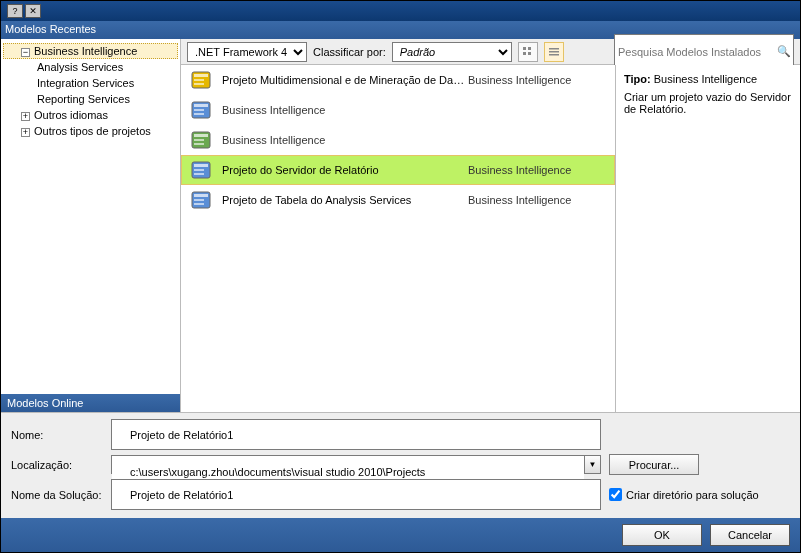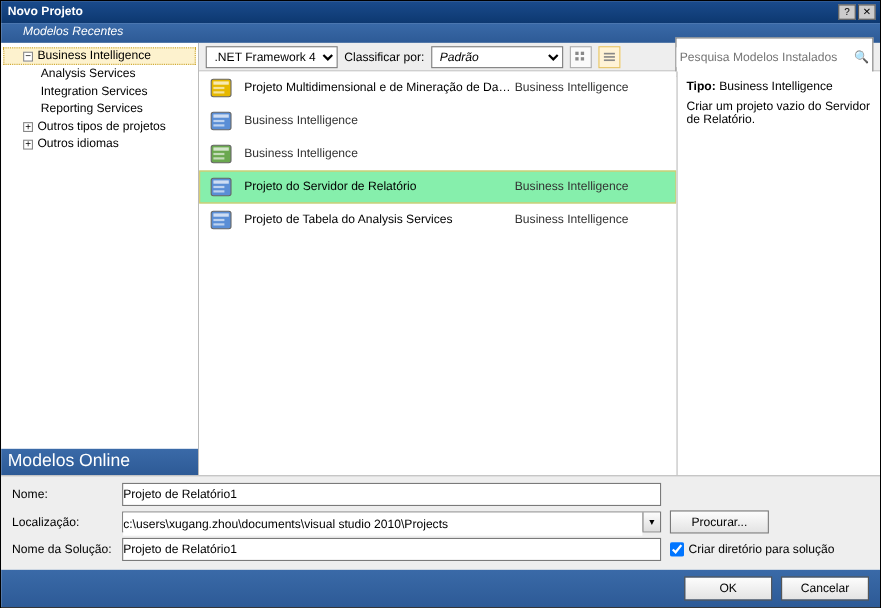--- a/index.html
+++ b/index.html
@@ -3,93 +3,92 @@
 <meta charset="utf-8">
 <style>
 * { box-sizing: border-box; margin: 0; padding: 0; font-family: "Segoe UI", Tahoma, sans-serif; font-size: 11px; }
 body { background: #fff; width: 801px; height: 553px; overflow: hidden; border: 1px solid #000; display: flex; flex-direction: column; }
 
 .titlebar { background: linear-gradient(#1a4b8c, #0d3870); color: #fff; height: 20px; display: flex; align-items: center; padding: 0 4px; }
 .titlebar .title { flex: 1; font-weight: bold; padding-left: 2px; }
 .titlebar .winbtn { width: 16px; height: 14px; background: #ccc; border: 1px solid #555; margin-left: 2px; display: flex; align-items: center; justify-content: center; font-size: 9px; color: #000; cursor: pointer; }
 
 .header-strip { background: linear-gradient(#3a6aa8, #2d5a96); height: 18px; display: flex; }
-.cat-label { color: #fff; padding: 2px 20px; font-size: 11px; font-style: italic; }
+.cat-label { color: #fff; padding: 2px 4px; font-size: 11px; }
 
 .toolbar { background: #eee; border-bottom: 1px solid #bbb; height: 26px; display: flex; align-items: center; padding: 0 6px; gap: 6px; margin-left: 180px; }
 .toolbar select, .toolbar input { font-size: 11px; height: 20px; border: 1px solid #7a7a7a; background: #fff; padding: 0 3px; }
 .fw-select { width: 120px; }
 .sort-select { width: 120px; font-style: italic; }
 .viewbtn { width: 20px; height: 20px; border: 1px solid #aaa; background: #fafafa; cursor: pointer; display: inline-flex; align-items: center; justify-content: center; }
 .viewbtn.active { border-color: #e5c365; background: #fff3d6; }
 .search-wrap { margin-left: auto; display: flex; align-items: center; border: 1px solid #7a7a7a; background: #fff; width: 180px; height: 36px; }
 .search-wrap input { border: none; flex: 1; outline: none; color:#888; height:18px; }
 .search-wrap .mag { width: 18px; text-align: center; color: #2a5aa0; }
 
 .content { flex: 1; display: flex; min-height: 0; }
 
 .sidebar { width: 180px; background: #fff; border-right: 1px solid #bbb; display: flex; flex-direction: column; }
 .tree { padding: 4px 2px; flex: 1; }
 .tree-head { font-weight: bold; padding: 3px 4px 3px 6px; }
 .tree-item { padding: 2px 4px 2px 18px; cursor: pointer; white-space: nowrap; }
 .tree-item.sel { background: #fdf2ce; border: 1px dotted #c9a227; padding: 1px 3px 1px 17px; }
 .tree-sub { padding: 2px 4px 2px 34px; cursor: pointer; }
 .expander { display:inline-block; width:9px; height:9px; border:1px solid #888; line-height:7px; text-align:center; font-size:9px; margin-right:4px; background:#fff; color:#000; }
-.side-bottom { background: linear-gradient(#3a6aa8,#2d5a96); color:#fff; padding:3px 6px; font-size:16px; }
+.side-bottom { background: linear-gradient(#3a6aa8,#2d5a96); color:#fff; padding:3px 6px; font-size:11px; }
 
 .main { flex: 1; display: flex; min-height: 0; }
 .template-list { flex: 1; overflow: auto; background: #fff; }
 .trow { display: flex; align-items: center; height: 30px; padding: 0 6px; cursor: pointer; border:1px solid transparent; }
-.trow.sel { background: #86efac; border-color:#e5c365; }
+.trow.sel { background: #bef264; border-color:#e5c365; }
 .ticon { width: 28px; height: 24px; margin-right: 6px; display:flex; align-items:center; justify-content:center; }
 .tname { flex: 1; white-space: nowrap; overflow: hidden; text-overflow: ellipsis; }
 .tcat { width: 140px; color: #333; }
 
 .desc-pane { width: 185px; border-left: 1px solid #bbb; padding: 8px; background: #fff; }
 .desc-pane .lbl { font-weight: bold; display:inline; }
 
 .bottom { border-top: 1px solid #bbb; background: #eee; padding: 6px 10px 4px 10px; }
 .brow { display: flex; align-items: center; margin-bottom: 4px; gap: 8px; }
 .brow label { width: 92px; }
-.brow input[type=text] { flex: 1; height: 21px; border: 1px solid #7a7a7a; padding: 0 0; background:#fff; }
+.brow input[type=text] { flex: 1; height: 31px; border: 1px solid #7a7a7a; padding: 0 18px; background:#fff; }
 .browse-btn { width: 90px; height: 21px; border: 1px solid #7a7a7a; background: linear-gradient(#fdfdfd,#e3e3e3); cursor:pointer; }
 .chk { display: flex; align-items: center; gap: 4px; font-size:11px; }
 .footer { background: linear-gradient(#3a6aa8,#2d5a96); padding: 6px 10px; display: flex; justify-content: flex-end; gap: 8px; }
 .footer button { width: 80px; height: 22px; border: 1px solid #555; background: linear-gradient(#fdfdfd,#e3e3e3); cursor:pointer; }
 
 svg { display:block; }
 </style>
 </head>
 <body>
 
 <div class="titlebar">
-  <span class="title">Novo Projeto</span>
   <div class="winbtn">?</div>
   <div class="winbtn">✕</div>
 </div>
 
 <div class="header-strip">
   <div style="width:180px;" class="cat-label">Modelos Recentes</div>
 </div>
 
 <div class="content">
 
   <div class="sidebar">
     <div class="tree">
       <div class="tree-item sel">
         <span class="expander">−</span><span>Business Intelligence</span>
       </div>
       <div class="tree-sub">Analysis Services</div>
       <div class="tree-sub">Integration Services</div>
       <div class="tree-sub">Reporting Services</div>
       <div class="tree-item">
+        <span class="expander">+</span><span>Outros idiomas</span>
+      </div>
+      <div class="tree-item">
         <span class="expander">+</span><span>Outros tipos de projetos</span>
-      </div>
-      <div class="tree-item">
-        <span class="expander">+</span><span>Outros idiomas</span>
       </div>
     </div>
     <div class="side-bottom">Modelos Online</div>
   </div>
 
   <div style="flex:1; display:flex; flex-direction:column; min-width:0;">
 
     <div class="toolbar" style="margin-left:0;">
       <select class="fw-select">
         <option>.NET Framework 4</option>

